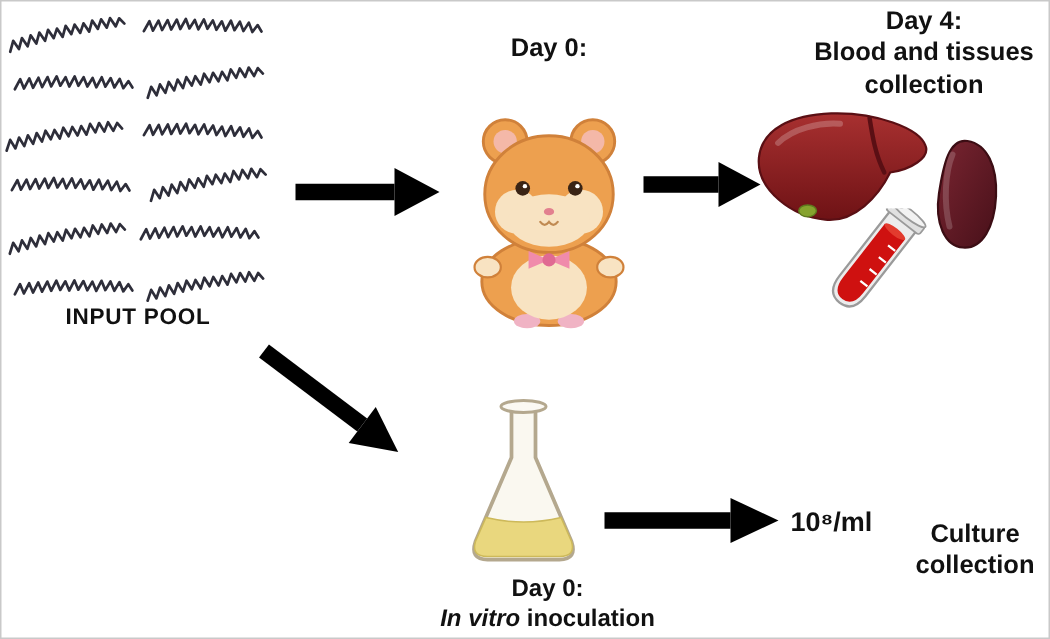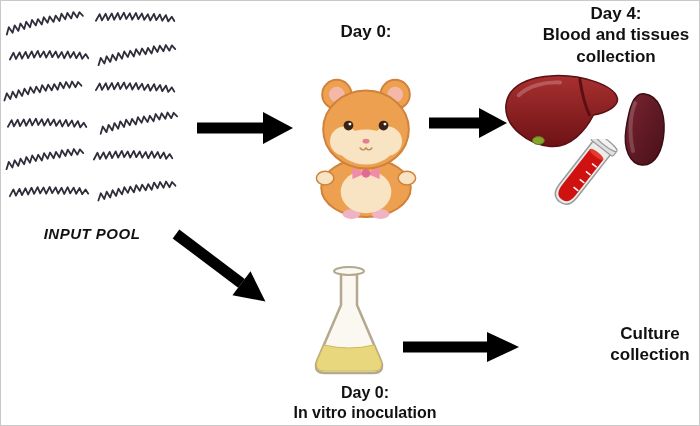--- a/index.html
+++ b/index.html
@@ -7,21 +7,21 @@
     position:relative;width:700px;height:426px;overflow:hidden;
     background:#ffffff;border:1px solid #c9c9c9;box-sizing:border-box;
     font-family:"Liberation Sans", sans-serif;color:#1a1a1a;
   }
   .abs{position:absolute;}
   .caption{position:absolute;font-weight:bold;text-align:center;line-height:1.25;color:#111;}
   .fs17{font-size:17px;}
   .fs16{font-size:16px;}
   .fs15{font-size:15px;}
   .fs18{font-size:18px;}
-  .italic{}
+  .italic{font-style:italic;}
   .squiggle{position:absolute;width:82px;height:26px;overflow:visible;}
   svg{display:block;}
   .overlay{position:absolute;left:0;top:0;pointer-events:none;}
 </style>
 </head>
 <body>
 
 <div class="canvas">
 
   <svg width="0" height="0" style="position:absolute" aria-hidden="true">
@@ -89,21 +89,21 @@
     <g fill="#000000" transform="translate(175,233) rotate(37)">
       <rect x="0" y="-5.5" width="82" height="11"></rect>
       <polygon points="82,-15 82,15 112,0"></polygon>
     </g>
     <g fill="#000000" transform="translate(402,346)">
       <rect x="0" y="-5.5" width="84" height="11"></rect>
       <polygon points="84,-15 84,15 116,0"></polygon>
     </g>
   </svg>
 
-  <div class="caption fs15" style="left:16px;top:224px;width:150px;letter-spacing:0.5px;font-style:italic;">INPUT POOL</div>
+  <div class="caption fs15" style="left:16px;top:202px;width:150px;letter-spacing:0.5px;">INPUT POOL</div>
 
   <div class="caption fs17" style="left:295px;top:20px;width:140px;">
     <div>Day 0:</div>
   </div>
 
   <svg class="abs" style="left:306px;top:72px;" width="118" height="146" viewBox="0 0 120 150">
     <circle cx="30" cy="22" r="15" fill="#eda04f" stroke="#d0813a" stroke-width="2"></circle>
     <circle cx="30" cy="22" r="8" fill="#f4b8a8"></circle>
     <circle cx="90" cy="22" r="15" fill="#eda04f" stroke="#d0813a" stroke-width="2"></circle>
     <circle cx="90" cy="22" r="8" fill="#f4b8a8"></circle>
@@ -156,22 +156,23 @@
       <ellipse cx="0" cy="-3" rx="14" ry="3" fill="#f2f2f2" stroke="#9a9a9a" stroke-width="1.2"></ellipse>
     </g>
   </svg>
 
   <svg class="abs" style="left:306px;top:264px;" width="84" height="116" viewBox="0 0 84 116">
     <path d="M34,8 L34,40 L10,96 Q6,108 18,108 L66,108 Q78,108 74,96 L50,40 L50,8 Z" fill="#faf8f0" stroke="#b4a88e" stroke-width="2.5" stroke-linejoin="round"></path>
     <path d="M17,80 Q42,86 67,80 L74,96 Q77,106 66,106 L18,106 Q7,106 10,96 Z" fill="#e9d77e" stroke="#cdb95a" stroke-width="1"></path>
     <ellipse cx="42" cy="6" rx="15" ry="4" fill="#fbf9f3" stroke="#b4a88e" stroke-width="2"></ellipse>
   </svg>
 
+  <div class="caption fs18" style="left:526px;top:336px;width:72px;text-align:left;">10⁸/ml</div>
 
-  <div class="caption fs17" style="left:600px;top:322px;width:98px;">
+  <div class="caption fs17" style="left:600px;top:344px;width:98px;">
     <div>Culture</div>
     <div>collection</div>
   </div>
 
   <div class="caption fs16" style="left:278px;top:382px;width:172px;">
     <div>Day 0:</div>
     <div>
       <span class="italic">In vitro</span><span> inoculation</span>
     </div>
   </div>

